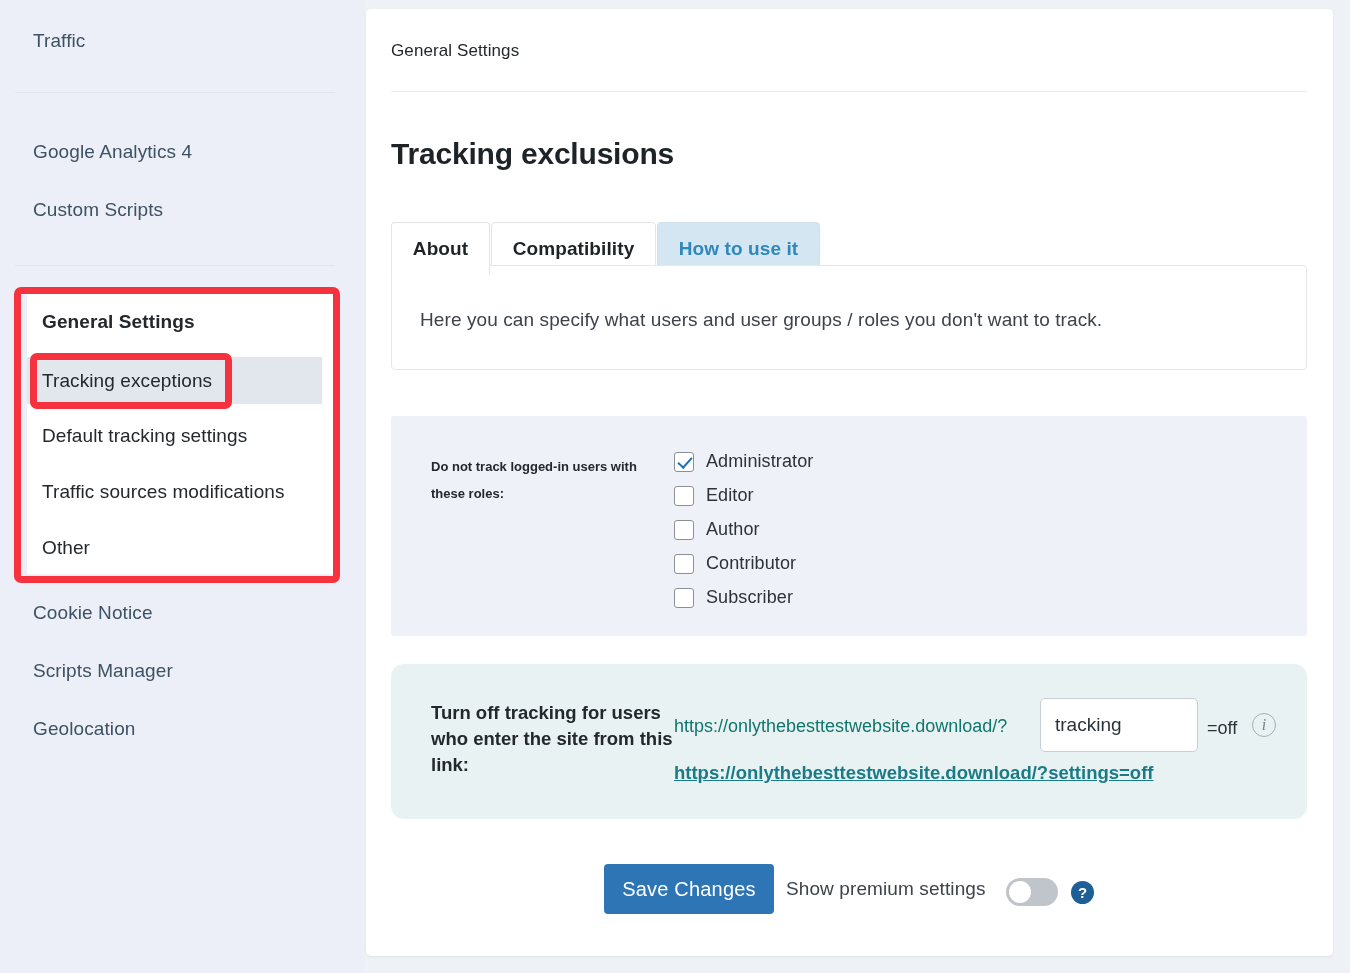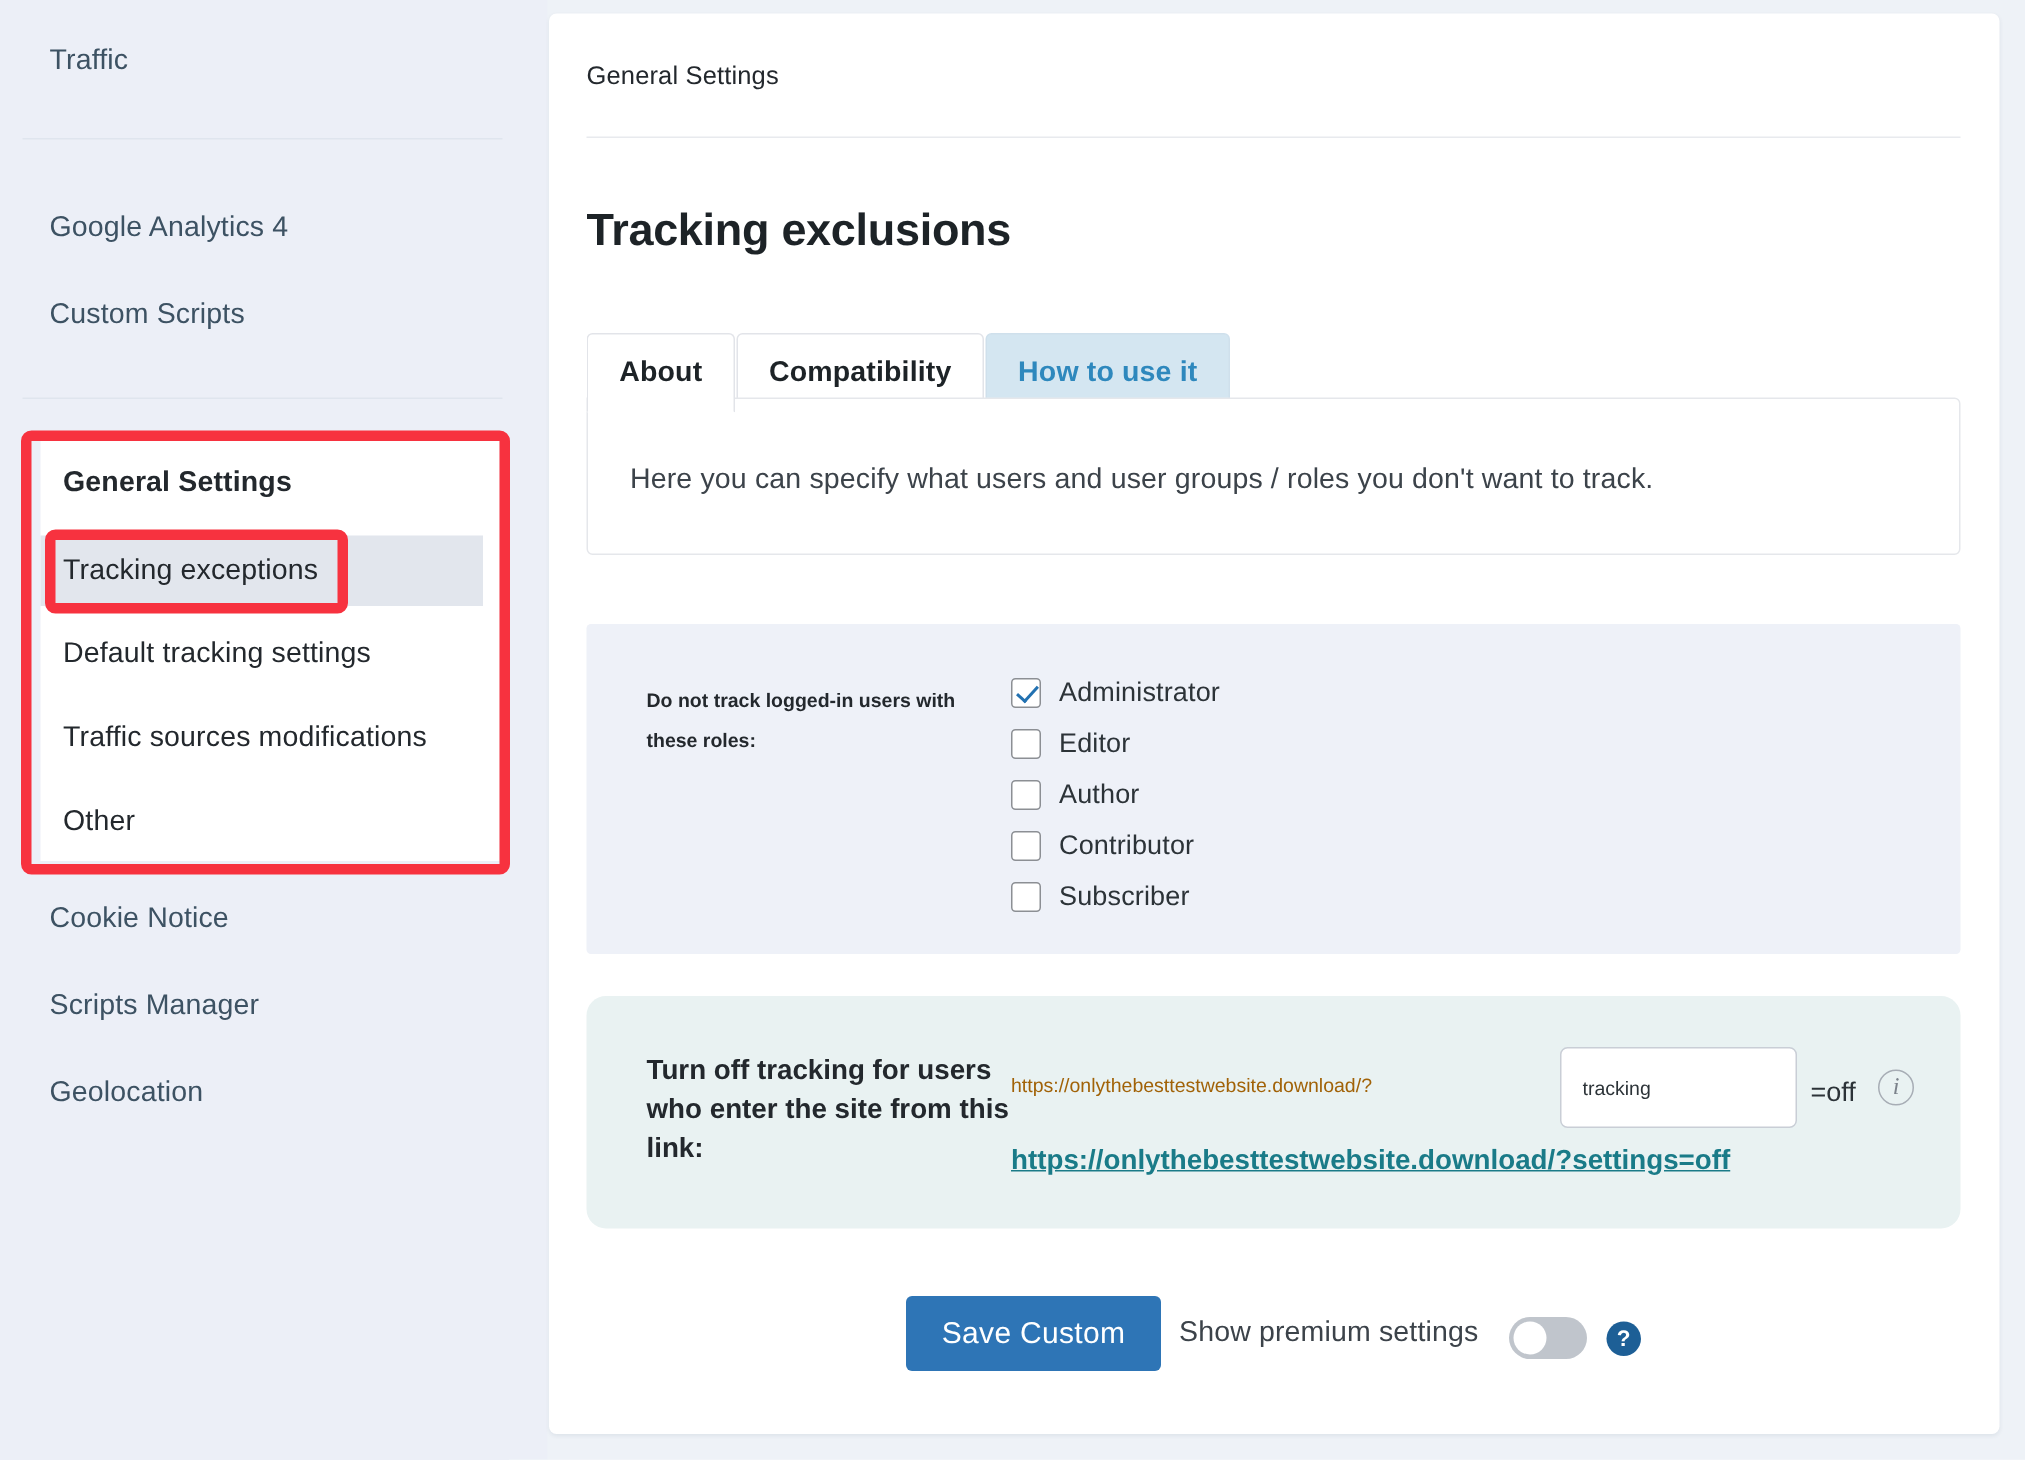--- a/index.html
+++ b/index.html
@@ -227,33 +227,33 @@
     left: 40px; top: 36px;
     width: 245px;
     font-size: 18.5px;
     font-weight: bold;
     color: #23282d;
     line-height: 26px;
   }
   #url-prefix {
     position: absolute;
     left: 283px; top: 52px;
-    font-size: 13px;
-    color: #a16207;
+    font-size: 18px;
+    color: #0f766e;
     white-space: nowrap;
   }
   #param-input {
     position: absolute;
     left: 649px; top: 34px;
     width: 158px; height: 54px;
     border: 1px solid #c9ced6;
     border-radius: 5px;
     background: #ffffff;
     padding: 0 14px;
-    font-size: 13px;
+    font-size: 19px;
     color: #2c3338;
     font-family: "Liberation Sans", sans-serif;
     outline: none;
   }
   #url-suffix {
     position: absolute;
     left: 816px; top: 54px;
     font-size: 18px;
     color: #2c3338;
   }
@@ -408,21 +408,21 @@
 
     <div id="link-section">
       <div id="link-label">Turn off tracking for users who enter the site from this link:</div>
       <div id="url-prefix">https://onlythebesttestwebsite.download/?</div>
       <input id="param-input" type="text" value="tracking" style="">
       <div id="url-suffix">=off</div>
       <div id="info-icon">i</div>
       <div id="full-url">https://onlythebesttestwebsite.download/?settings=off</div>
     </div>
 
-    <button id="save-btn">Save Custom</button>
+    <button id="save-btn">Save Changes</button>
     <div id="premium-label">Show premium settings</div>
     <div id="premium-toggle">
       <div class="knob"></div>
     </div>
     <div id="help-icon">?</div>
   </div>
 
 </div>
 
 </body></html>

